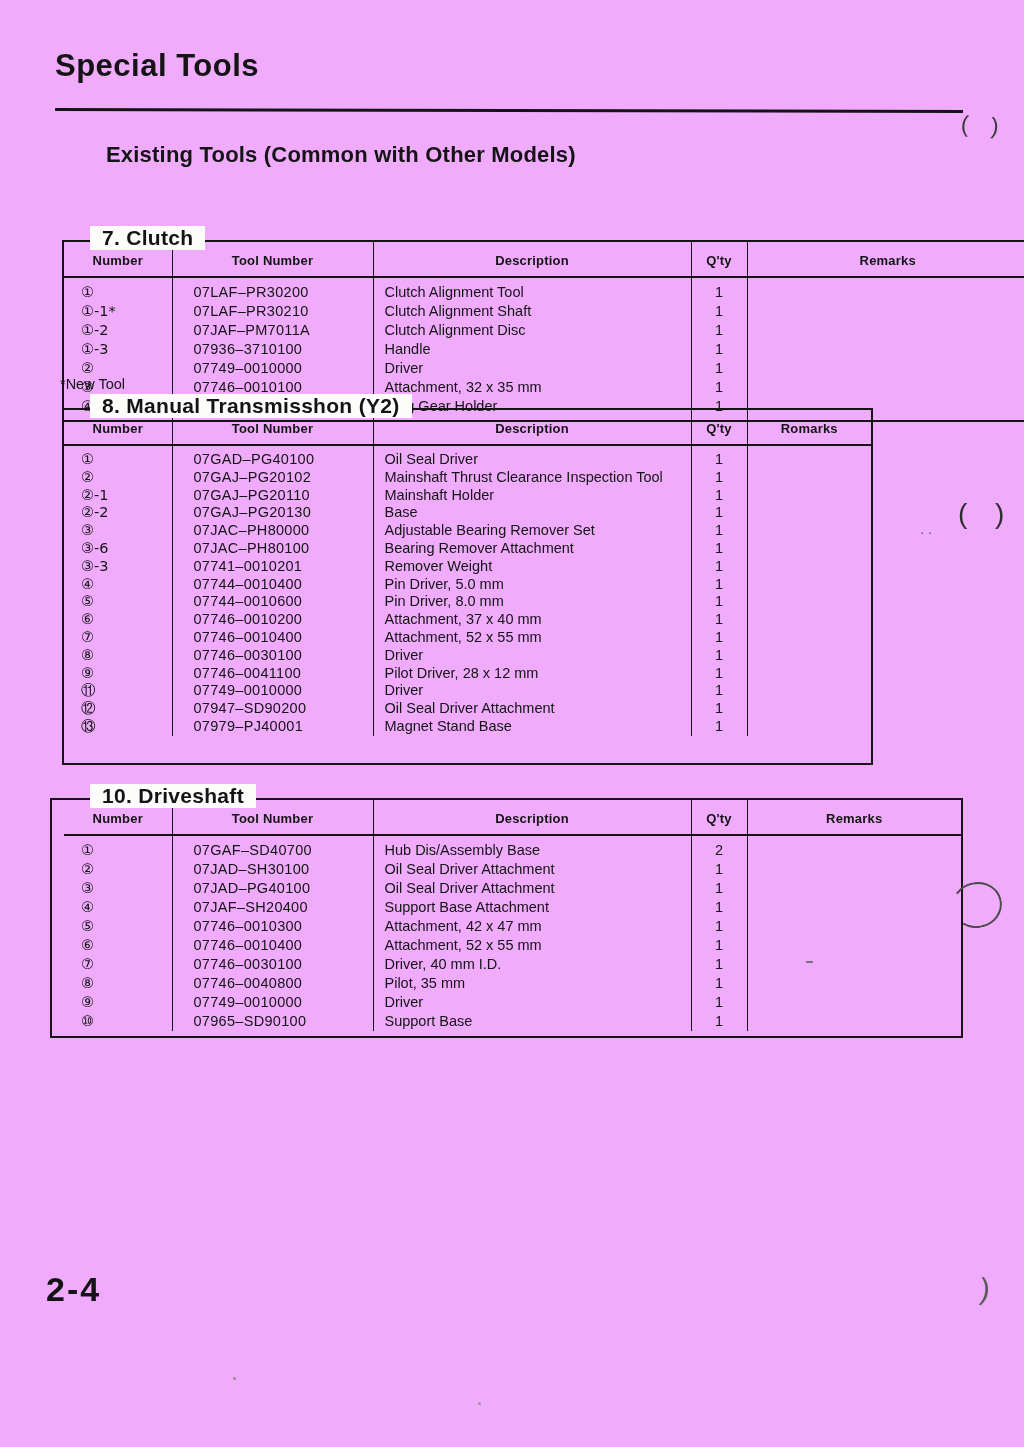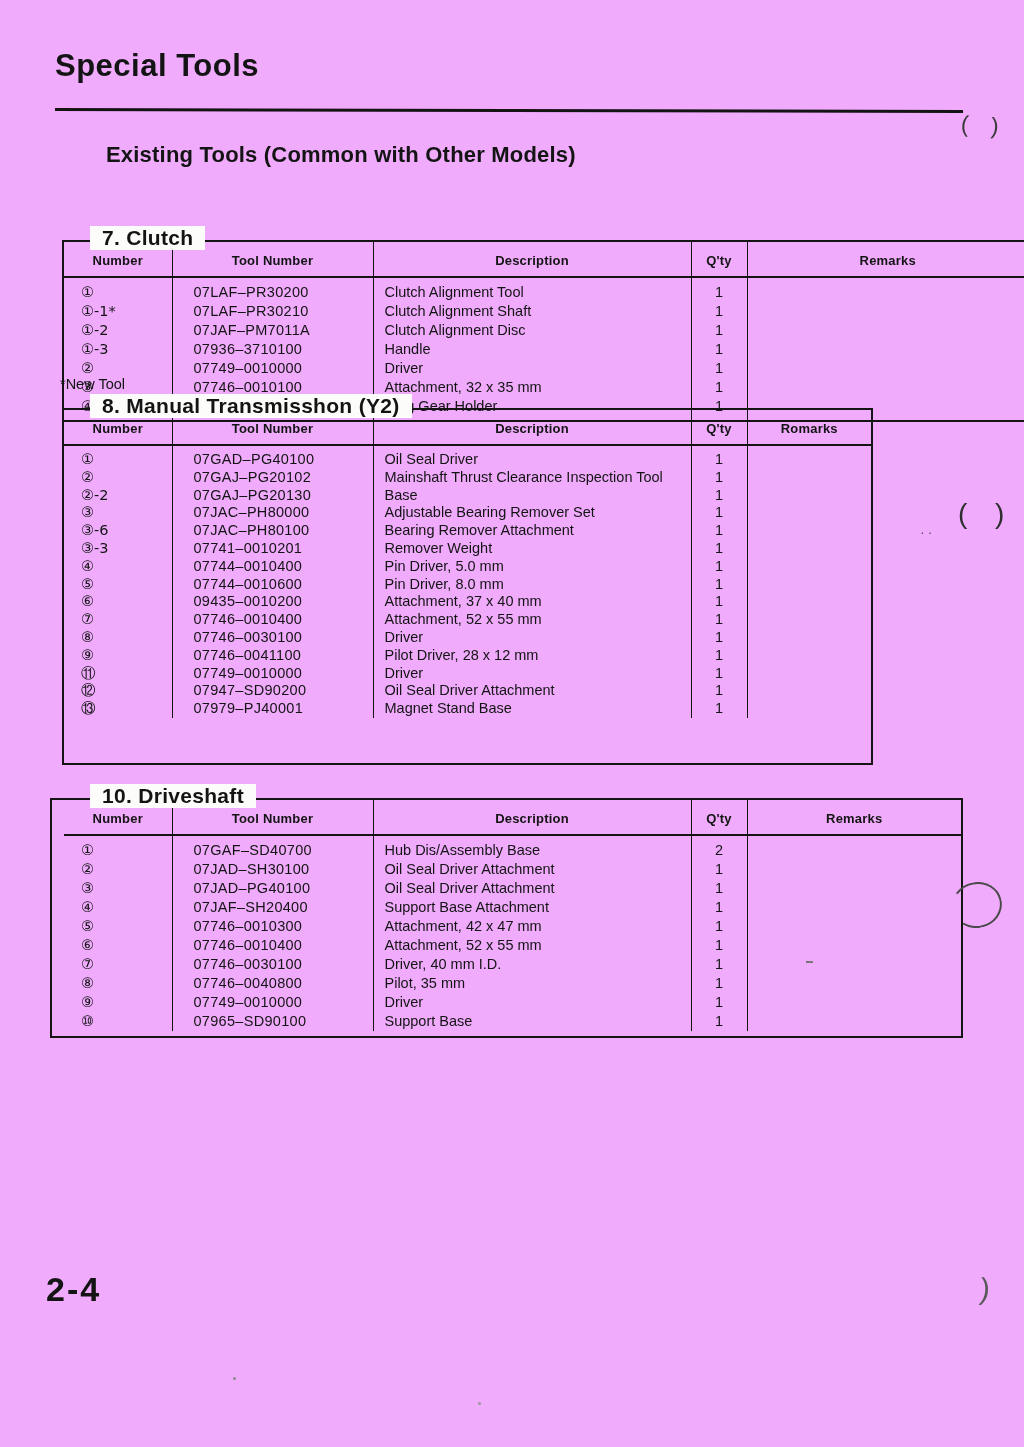--- a/index.html
+++ b/index.html
@@ -203,20 +203,27 @@
             <td class="cell-remarks"></td>
           </tr>
           <tr>
             <td class="cell-number">②</td>
             <td class="cell-tool">07GAJ–PG20102</td>
             <td class="cell-desc">Mainshaft Thrust Clearance Inspection Tool</td>
             <td class="cell-qty">1</td>
             <td class="cell-remarks"></td>
           </tr>
           <tr>
+            <td class="cell-number">②-1</td>
+            <td class="cell-tool">07GAJ–PG20110</td>
+            <td class="cell-desc">Mainshaft Holder</td>
+            <td class="cell-qty">1</td>
+            <td class="cell-remarks"></td>
+          </tr>
+          <tr>
             <td class="cell-number">②-2</td>
             <td class="cell-tool">07GAJ–PG20130</td>
             <td class="cell-desc">Base</td>
             <td class="cell-qty">1</td>
             <td class="cell-remarks"></td>
           </tr>
           <tr>
             <td class="cell-number">③</td>
             <td class="cell-tool">07JAC–PH80000</td>
             <td class="cell-desc">Adjustable Bearing Remover Set</td>
@@ -246,21 +253,21 @@
           </tr>
           <tr>
             <td class="cell-number">⑤</td>
             <td class="cell-tool">07744–0010600</td>
             <td class="cell-desc">Pin Driver, 8.0 mm</td>
             <td class="cell-qty">1</td>
             <td class="cell-remarks"></td>
           </tr>
           <tr>
             <td class="cell-number">⑥</td>
-            <td class="cell-tool">09435–0010200</td>
+            <td class="cell-tool">07746–0010200</td>
             <td class="cell-desc">Attachment, 37 x 40 mm</td>
             <td class="cell-qty">1</td>
             <td class="cell-remarks"></td>
           </tr>
           <tr>
             <td class="cell-number">⑦</td>
             <td class="cell-tool">07746–0010400</td>
             <td class="cell-desc">Attachment, 52 x 55 mm</td>
             <td class="cell-qty">1</td>
             <td class="cell-remarks"></td>

